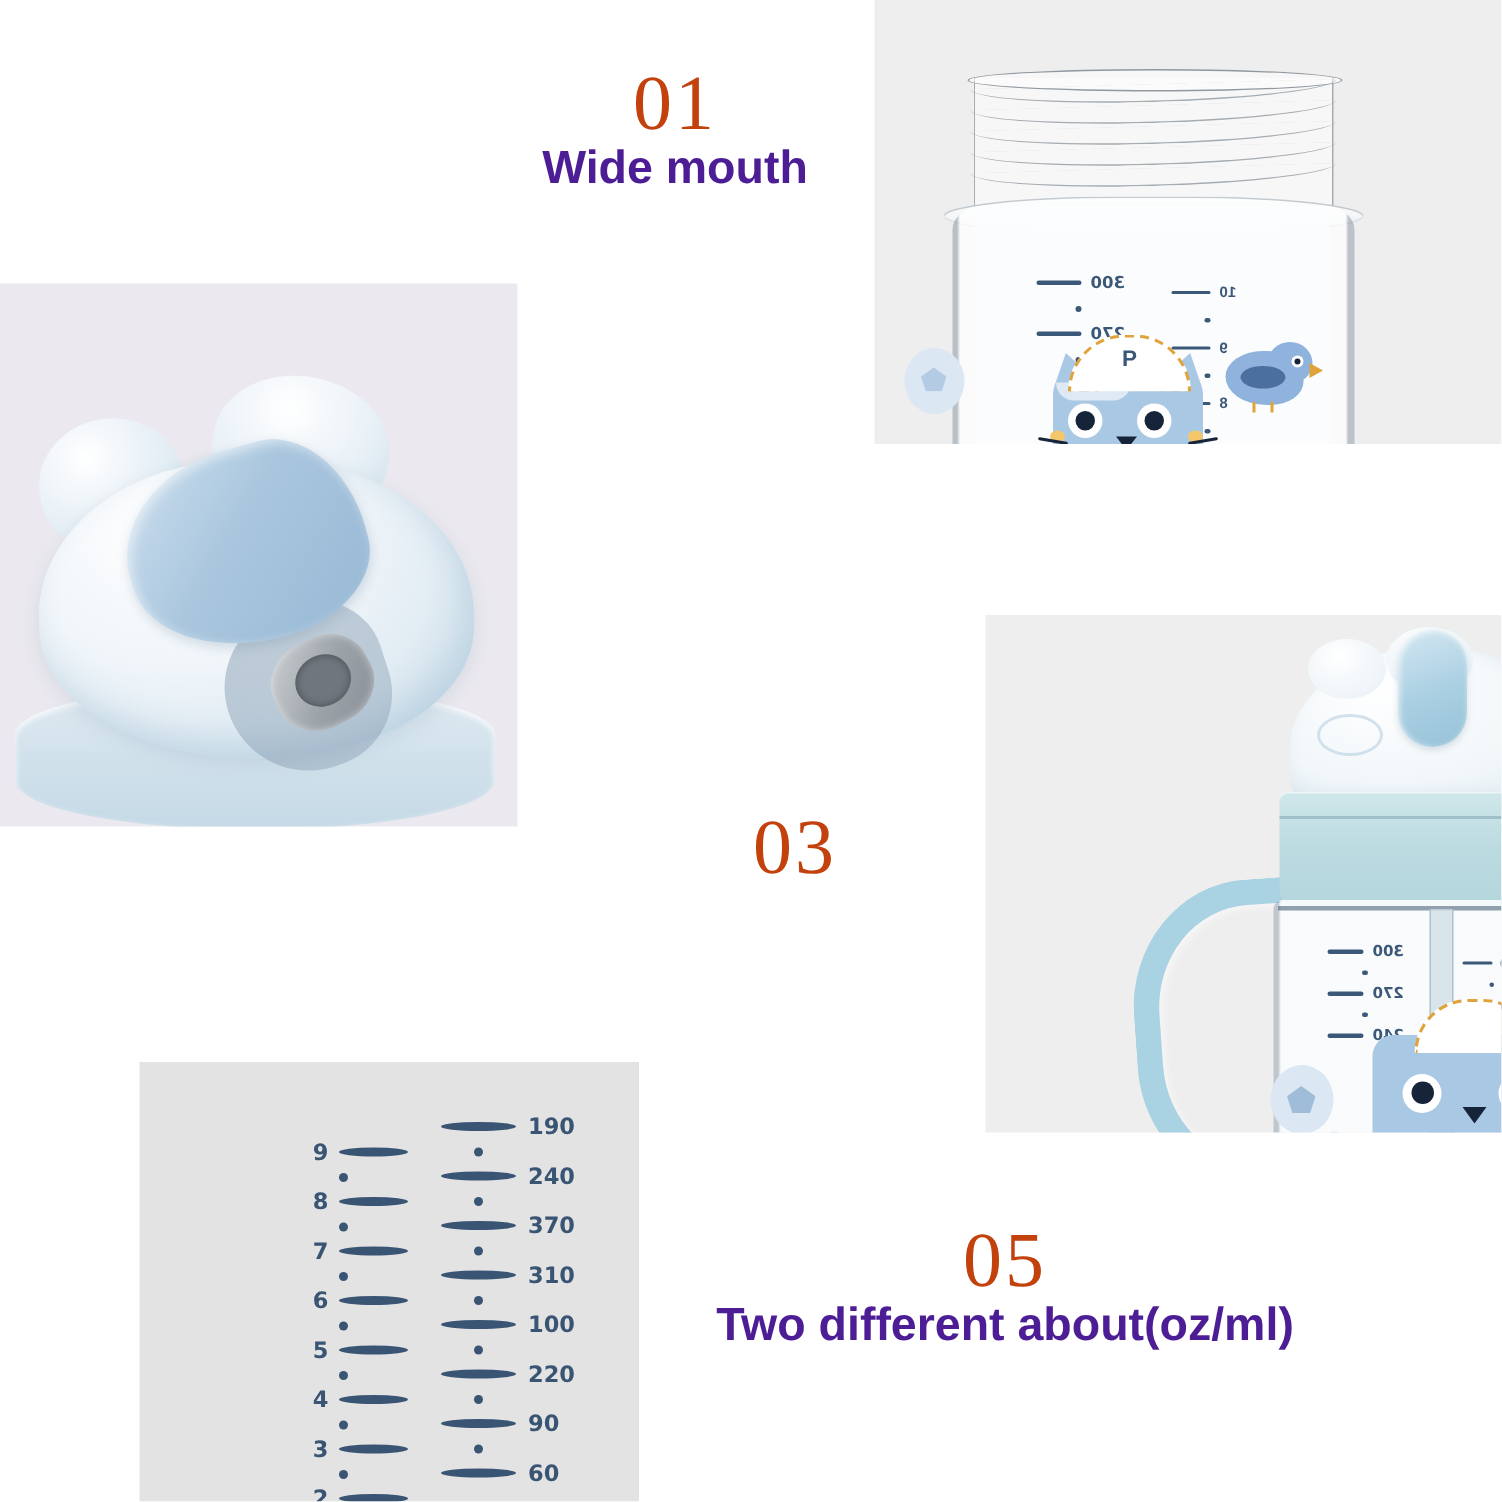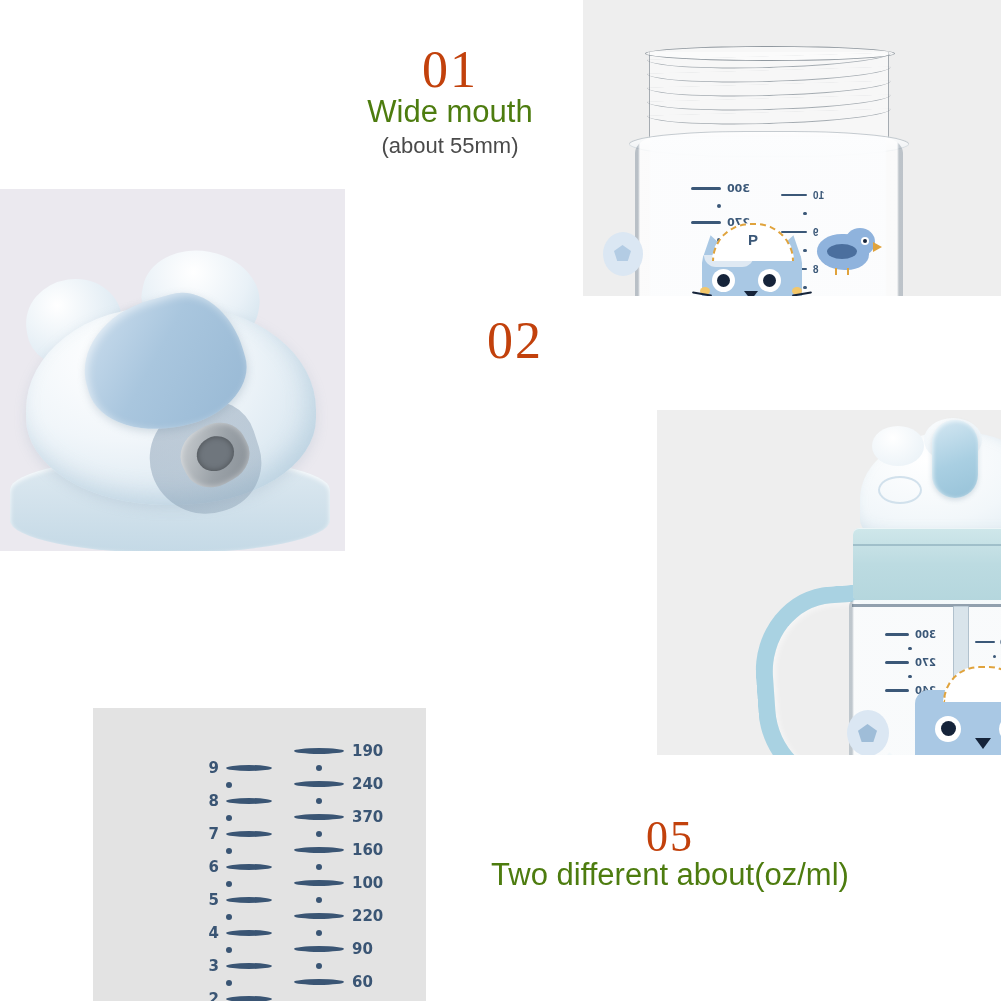--- a/index.html
+++ b/index.html
@@ -11,41 +11,41 @@
   .panel{position:absolute;overflow:hidden;}
 
   
   .feature{position:absolute;text-align:center;}
   .feature .num{
     font-family:Liberation Serif, serif;
     font-weight:400;letter-spacing:2px;line-height:1;
     color:#c2410c;
   }
   .feature .title{
-    color:#4d7c0f;font-weight:400;line-height:1.15;white-space:nowrap;
+    color:#4c1d95;font-weight:700;line-height:1.15;white-space:nowrap;
   }
   .feature .sub{
     color:#4a4a4a;line-height:1.2;white-space:nowrap;
   }
 
   #feature-01{left:330px;top:44px;width:240px;}
   #feature-01 .num{font-size:52px;}
   #feature-01 .title{font-size:31px;margin-top:-2px;}
   #feature-01 .sub{font-size:22px;margin-top:3px;}
 
   #feature-02{left:350px;top:315px;width:330px;}
   #feature-02 .num{font-size:52px;}
   #feature-02 .title{font-size:31px;margin-top:-2px;}
 
   #feature-03{left:400px;top:540px;width:260px;}
   #feature-03 .num{font-size:52px;}
   #feature-03 .title{font-size:31px;margin-top:-2px;}
 
   #feature-05{left:440px;top:815px;width:460px;}
-  #feature-05 .num{font-size:44px;}
+  #feature-05 .num{font-size:52px;}
   #feature-05 .title{font-size:31px;margin-top:-2px;}
 
   
   #panel-wide-mouth{left:583px;top:0;width:418px;height:296px;background:#eeeeee;}
   #panel-wide-mouth .inner{position:absolute;left:0;top:0;width:100%;height:100%;}
 
   .bottle-body{
     position:absolute;left:52px;top:137px;width:268px;height:165px;
     background:linear-gradient(to right,
       rgba(120,135,150,.45) 0 3px,
@@ -362,37 +362,35 @@
       <div class="beak"></div>
       <div class="leg" style="left:18px"></div>
       <div class="leg" style="left:30px"></div>
     </div>
   </div>
 </div>
 
 <div class="feature" id="feature-01">
   <div class="num">01</div>
   <div class="title">Wide mouth</div>
-  <div class="sub">(about 55mm)</div>
 </div>
 
 <div class="panel" id="panel-cover">
   <div class="cover-base"></div>
   <div class="cover-ear r"></div>
   <div class="cover-ear l"></div>
   <div class="cover-dome"></div>
   <div class="cover-slot"></div>
   <div class="cover-spout">
       <span class="hole"></span>
     </div>
   <div class="cover-flap"></div>
 </div>
 
 <div class="feature" id="feature-02">
-  <div class="num">02</div>
 </div>
 
 <div class="panel" id="panel-handle">
   <div class="handle"></div>
   <div class="cup-lid">
     <span class="earbump a"></span>
       <span class="earbump b"></span>
       <span class="ring"></span>
   </div>
   <div class="cup-btn"></div>
@@ -444,20 +442,21 @@
     <div class="cap"></div>
     <div class="eye l">
         <span class="pupil"></span>
       </div>
     <div class="eye r"></div>
     <div class="nose"></div>
   </div>
 </div>
 
 <div class="feature" id="feature-03">
+  <div class="num">03</div>
 </div>
 
 <div class="panel" id="panel-scale">
   <div class="scale-col" id="oz-col">
       <div class="tick-row">
         <span class="num">9</span>
         <span class="bar"></span>
       </div>
       <div class="mid">
         <span class="dot"></span>
@@ -526,21 +525,21 @@
       </div>
       <div class="tick-row">
         <span class="bar"></span>
         <span class="num">370</span>
       </div>
       <div class="mid">
         <span class="dot"></span>
       </div>
       <div class="tick-row">
         <span class="bar"></span>
-        <span class="num">160</span>
+        <span class="num">310</span>
       </div>
       <div class="mid">
         <span class="dot"></span>
       </div>
       <div class="tick-row">
         <span class="bar"></span>
         <span class="num">100</span>
       </div>
       <div class="mid">
         <span class="dot"></span>

